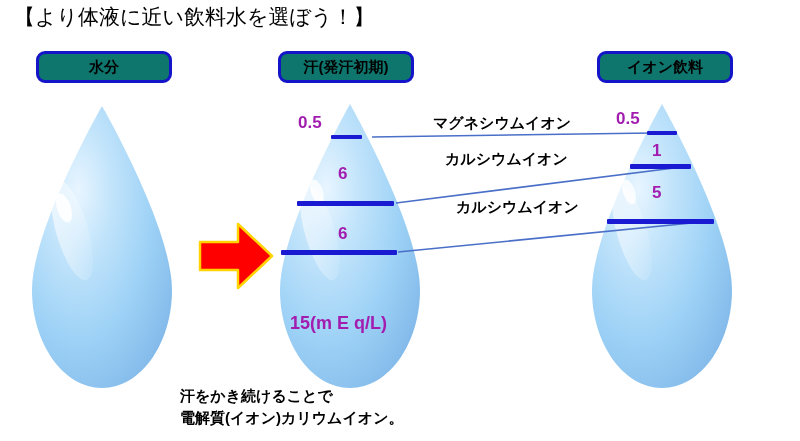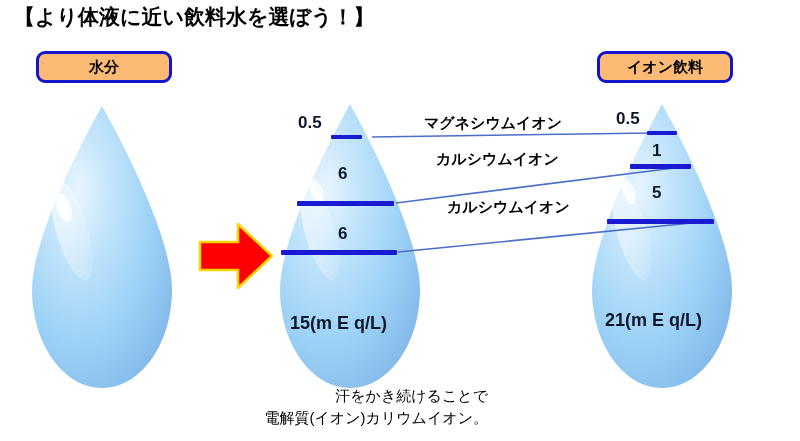--- a/index.html
+++ b/index.html
@@ -22,31 +22,31 @@
     width: 800px;
     height: 441px;
   }
 
   
   .title {
     position: absolute;
     left: 14px;
     top: 3px;
     font-size: 21px;
-    font-weight: bold;
+    font-weight: normal;
     letter-spacing: 0px;
     white-space: nowrap;
     line-height: 28px;
   }
 
   
   .label-box {
     position: absolute;
     box-sizing: border-box;
-    background: #fdba74;
+    background: #0f766e;
     border: 3px solid #1414c8;
     border-radius: 9px;
     display: flex;
     align-items: center;
     justify-content: center;
     font-size: 15px;
     font-weight: bold;
     white-space: nowrap;
   }
   #box-water   { left: 36px;  top: 51px; width: 136px; height: 32px; }
@@ -81,21 +81,21 @@
   #ion-bar-1 { left: 647px; top: 131px; width: 30px; }
   #ion-bar-2 { left: 630px; top: 164px; width: 61px; }
   #ion-bar-3 { left: 607px; top: 219px; width: 107px; }
 
   
   .value {
     position: absolute;
     font-size: 17px;
     font-weight: bold;
     white-space: nowrap;
-    color: #0f172a;
+    color: #a21caf;
   }
   .value.big {
     font-size: 18px;
     margin-top: 20px;
   }
 
   #sweat-v-top   { left: 298px; top: 113px; }
   #sweat-v-mid   { left: 338px; top: 164px; }
   #sweat-v-low   { left: 338px; top: 224px; }
   #sweat-total   { left: 290px; top: 293px; }
@@ -113,55 +113,59 @@
     height: 441px;
     pointer-events: none;
   }
 
   
   .ion-name {
     position: absolute;
     font-size: 15px;
     font-weight: bold;
     white-space: nowrap;
+    margin-left: 9px;
   }
   #ion-name-mg { left: 424px; top: 114px; }
   #ion-name-ca { left: 436px; top: 150px; text-align: center; }
   #ion-name-k  { left: 447px; top: 198px; }
 
   
   #red-arrow {
     position: absolute;
     left: 198px;
     top: 220px;
     width: 76px;
     height: 72px;
   }
 
   
   .caption {
     position: absolute;
-    left: 188px;
+    left: 180px;
     top: 385px;
     width: 300px;
-    text-align: right;
+    text-align: left;
     font-size: 15px;
-    font-weight: normal;
+    font-weight: bold;
     line-height: 22px;
   }
 </style>
 </head>
 <body>
 
 <div id="stage">
 
   <div class="title">【より体液に近い飲料水を選ぼう！】</div>
 
   <div class="label-box" id="box-water">
     <span>水分</span>
+  </div>
+  <div class="label-box" id="box-sweat">
+    <span>汗(発汗初期)</span>
   </div>
   <div class="label-box" id="box-ion">
     <span>イオン飲料</span>
   </div>
 
   <div class="drop" id="drop-water">
     <svg width="156" height="292" viewBox="0 0 156 292" xmlns="http://www.w3.org/2000/svg">
       <defs>
         <radialGradient id="gradDropA" cx="0.33" cy="0.30" r="0.85">
           <stop offset="0%" stop-color="#e8f5ff"></stop>
@@ -235,21 +239,20 @@
   <div class="level-bar" id="ion-bar-3"></div>
 
   <div class="value" id="sweat-v-top">0.5</div>
   <div class="value" id="sweat-v-mid">6</div>
   <div class="value" id="sweat-v-low">6</div>
   <div class="value big" id="sweat-total">15(m E q/L)</div>
 
   <div class="value" id="ion-v-top">0.5</div>
   <div class="value" id="ion-v-mid">1</div>
   <div class="value" id="ion-v-low">5</div>
-  <div class="value big" id="ion-total">21(m E q/L)</div>
 
   <div class="ion-name" id="ion-name-mg">マグネシウムイオン</div>
   <div class="ion-name" id="ion-name-ca">カルシウムイオン</div>
   <div class="ion-name" id="ion-name-k">カルシウムイオン</div>
 
   <div id="red-arrow">
     <svg width="76" height="72" viewBox="0 0 76 72" xmlns="http://www.w3.org/2000/svg">
       <polygon points="2,22 40,22 40,4 74,36 40,68 40,50 2,50" fill="#ff0000" stroke="#ffd400" stroke-width="2.5" stroke-linejoin="round"></polygon>
     </svg>
   </div>

